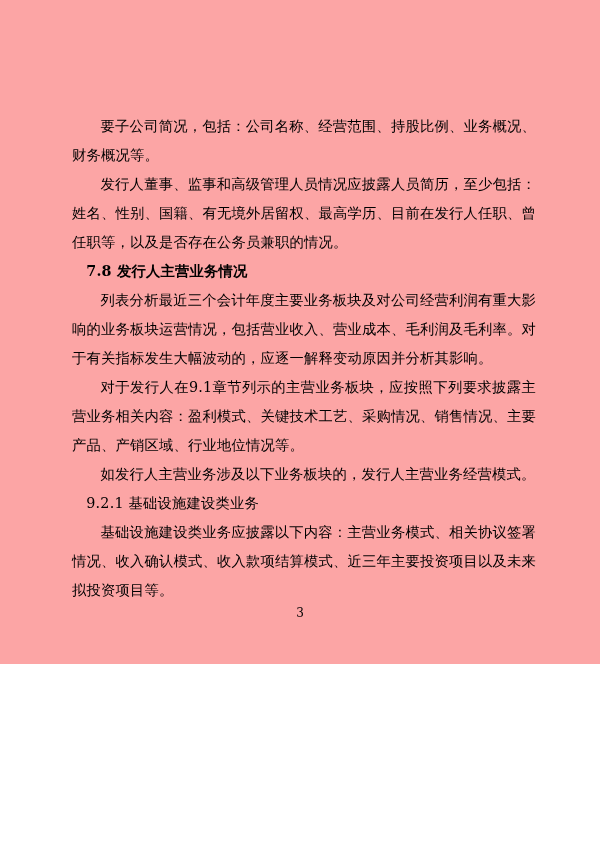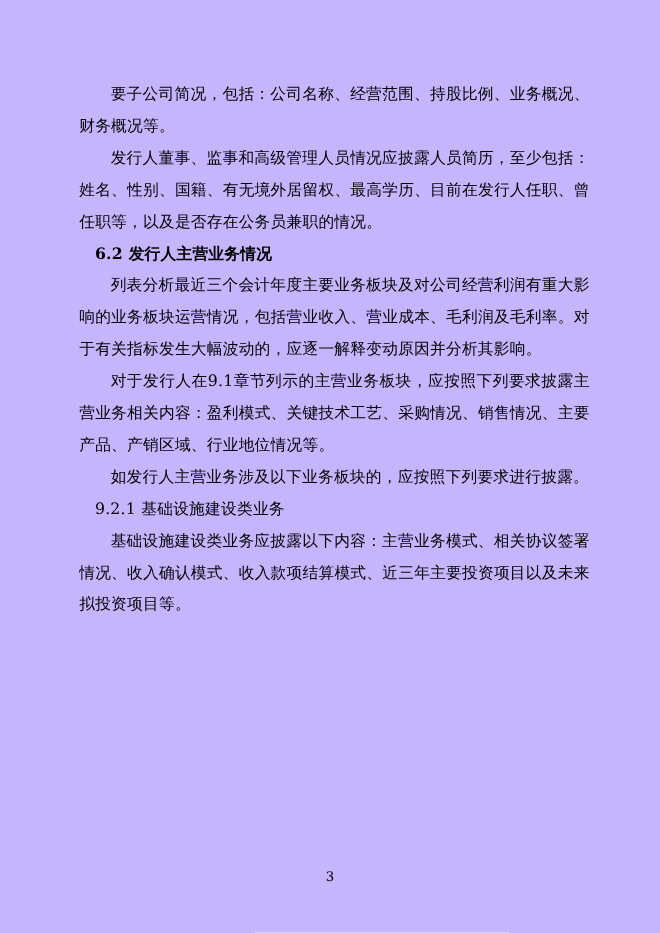--- a/index.html
+++ b/index.html
@@ -10,25 +10,25 @@
   body {
     width: 600px;
     height: 848px;
     font-family: "DejaVu Serif", "Liberation Serif", serif;
     color: #000000;
     position: relative;
     overflow: hidden;
   }
   .page {
     width: 600px;
-    height: 848px;
+    height: 664px;
     box-sizing: border-box;
-    padding: 72px 64px 40px 72px;
+    padding: 112px 64px 40px 72px;
     position: relative;
-    background: #c4b5fd;
+    background: #fca5a5;
   }
   .doc-body {
     font-size: 14.3px;
     line-height: 2.03;
     letter-spacing: 0.2px;
     text-align: justify;
     text-justify: inter-ideograph;
   }
   p.para {
     margin: 0;
@@ -59,21 +59,21 @@
     color: #000;
   }
 </style>
 </head>
 <body>
 
 <div class="page">
   <div class="doc-body">
     <p class="para">要子公司简况，包括：公司名称、经营范围、持股比例、业务概况、财务概况等。</p>
     <p class="para">发行人董事、监事和高级管理人员情况应披露人员简历，至少包括：姓名、性别、国籍、有无境外居留权、最高学历、目前在发行人任职、曾任职等，以及是否存在公务员兼职的情况。</p>
-    <p class="heading-l2">6.2  发行人主营业务情况</p>
+    <p class="heading-l2">7.8  发行人主营业务情况</p>
     <p class="para">列表分析最近三个会计年度主要业务板块及对公司经营利润有重大影响的业务板块运营情况，包括营业收入、营业成本、毛利润及毛利率。对于有关指标发生大幅波动的，应逐一解释变动原因并分析其影响。</p>
     <p class="para">对于发行人在9.1章节列示的主营业务板块，应按照下列要求披露主营业务相关内容：盈利模式、关键技术工艺、采购情况、销售情况、主要产品、产销区域、行业地位情况等。</p>
-    <p class="para">如发行人主营业务涉及以下业务板块的，应按照下列要求进行披露。</p>
+    <p class="para">如发行人主营业务涉及以下业务板块的，发行人主营业务经营模式。</p>
     <p class="heading-l3">9.2.1  基础设施建设类业务</p>
     <p class="para">基础设施建设类业务应披露以下内容：主营业务模式、相关协议签署情况、收入确认模式、收入款项结算模式、近三年主要投资项目以及未来拟投资项目等。</p>
   </div>
   <div class="page-number">3</div>
 </div>
 
 </body></html>

